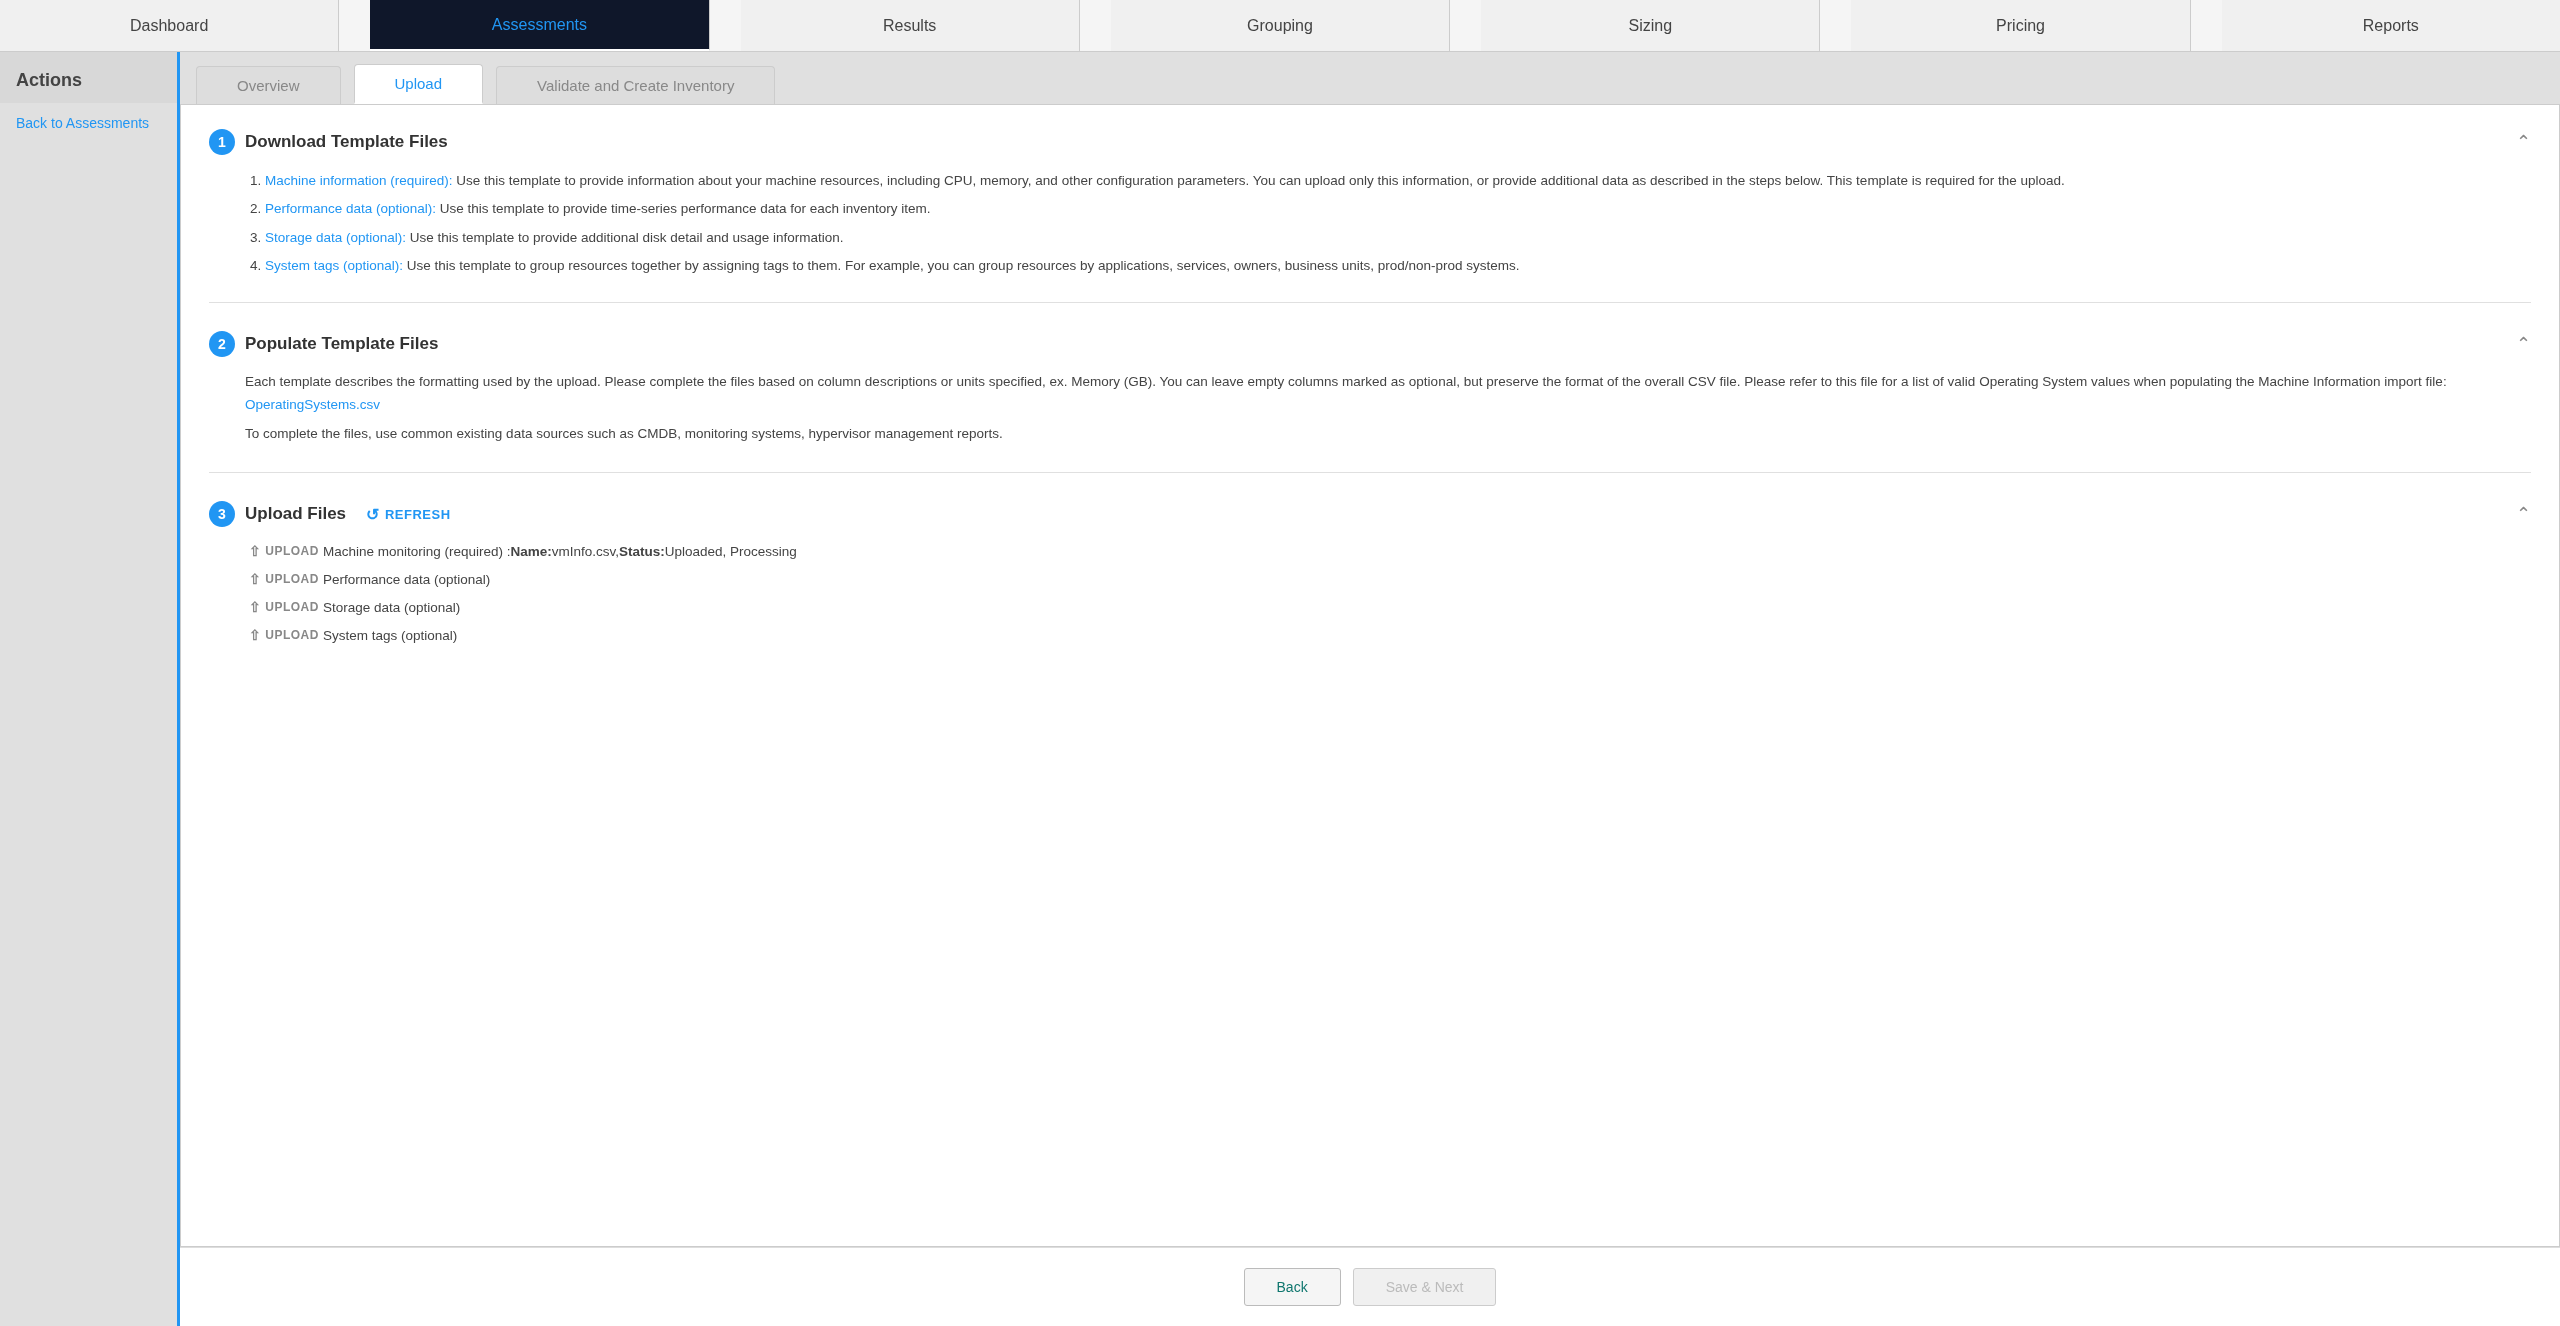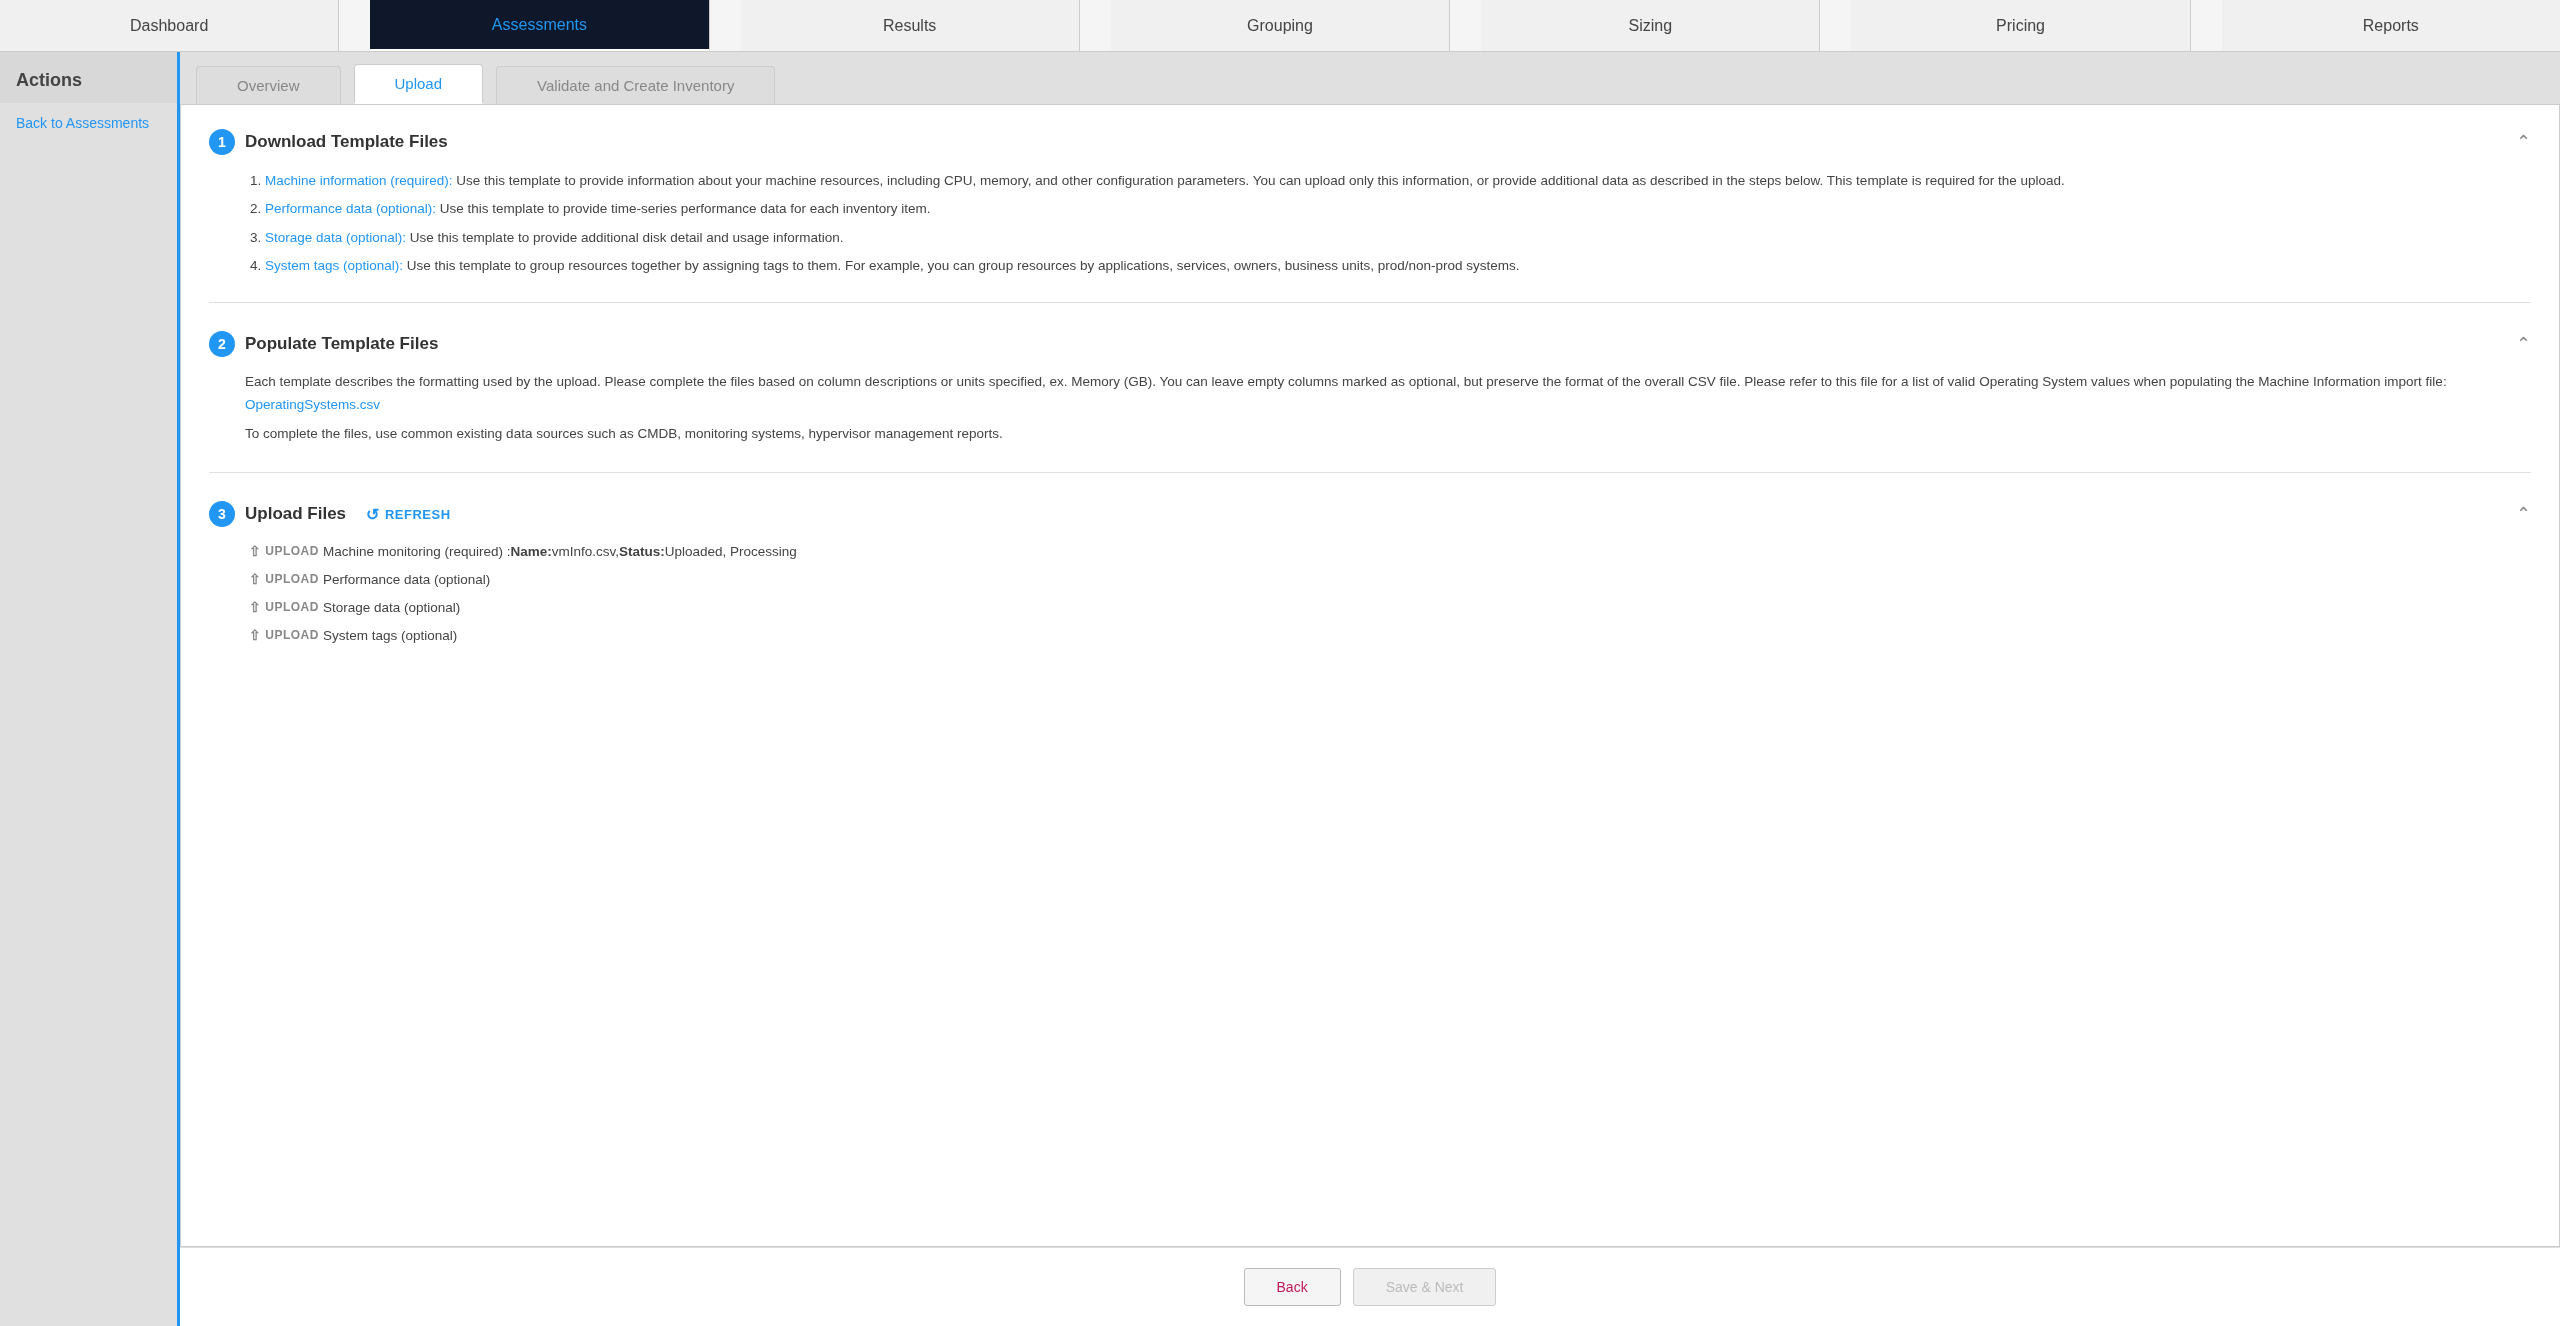--- a/index.html
+++ b/index.html
@@ -219,21 +219,21 @@
       background: #fff;
       border-top: 1px solid #ddd;
     }
     .btn {
       padding: 10px 32px;
       font-size: 14px;
       border-radius: 3px;
       cursor: pointer;
       border: 1px solid #bbb;
       background: #f5f5f5;
-      color: #be185d;
+      color: #0f766e;
     }
     .btn-disabled {
       padding: 10px 32px;
       font-size: 14px;
       border-radius: 3px;
       cursor: not-allowed;
       border: 1px solid #ccc;
       background: #f0f0f0;
       color: #bbb;
     }

